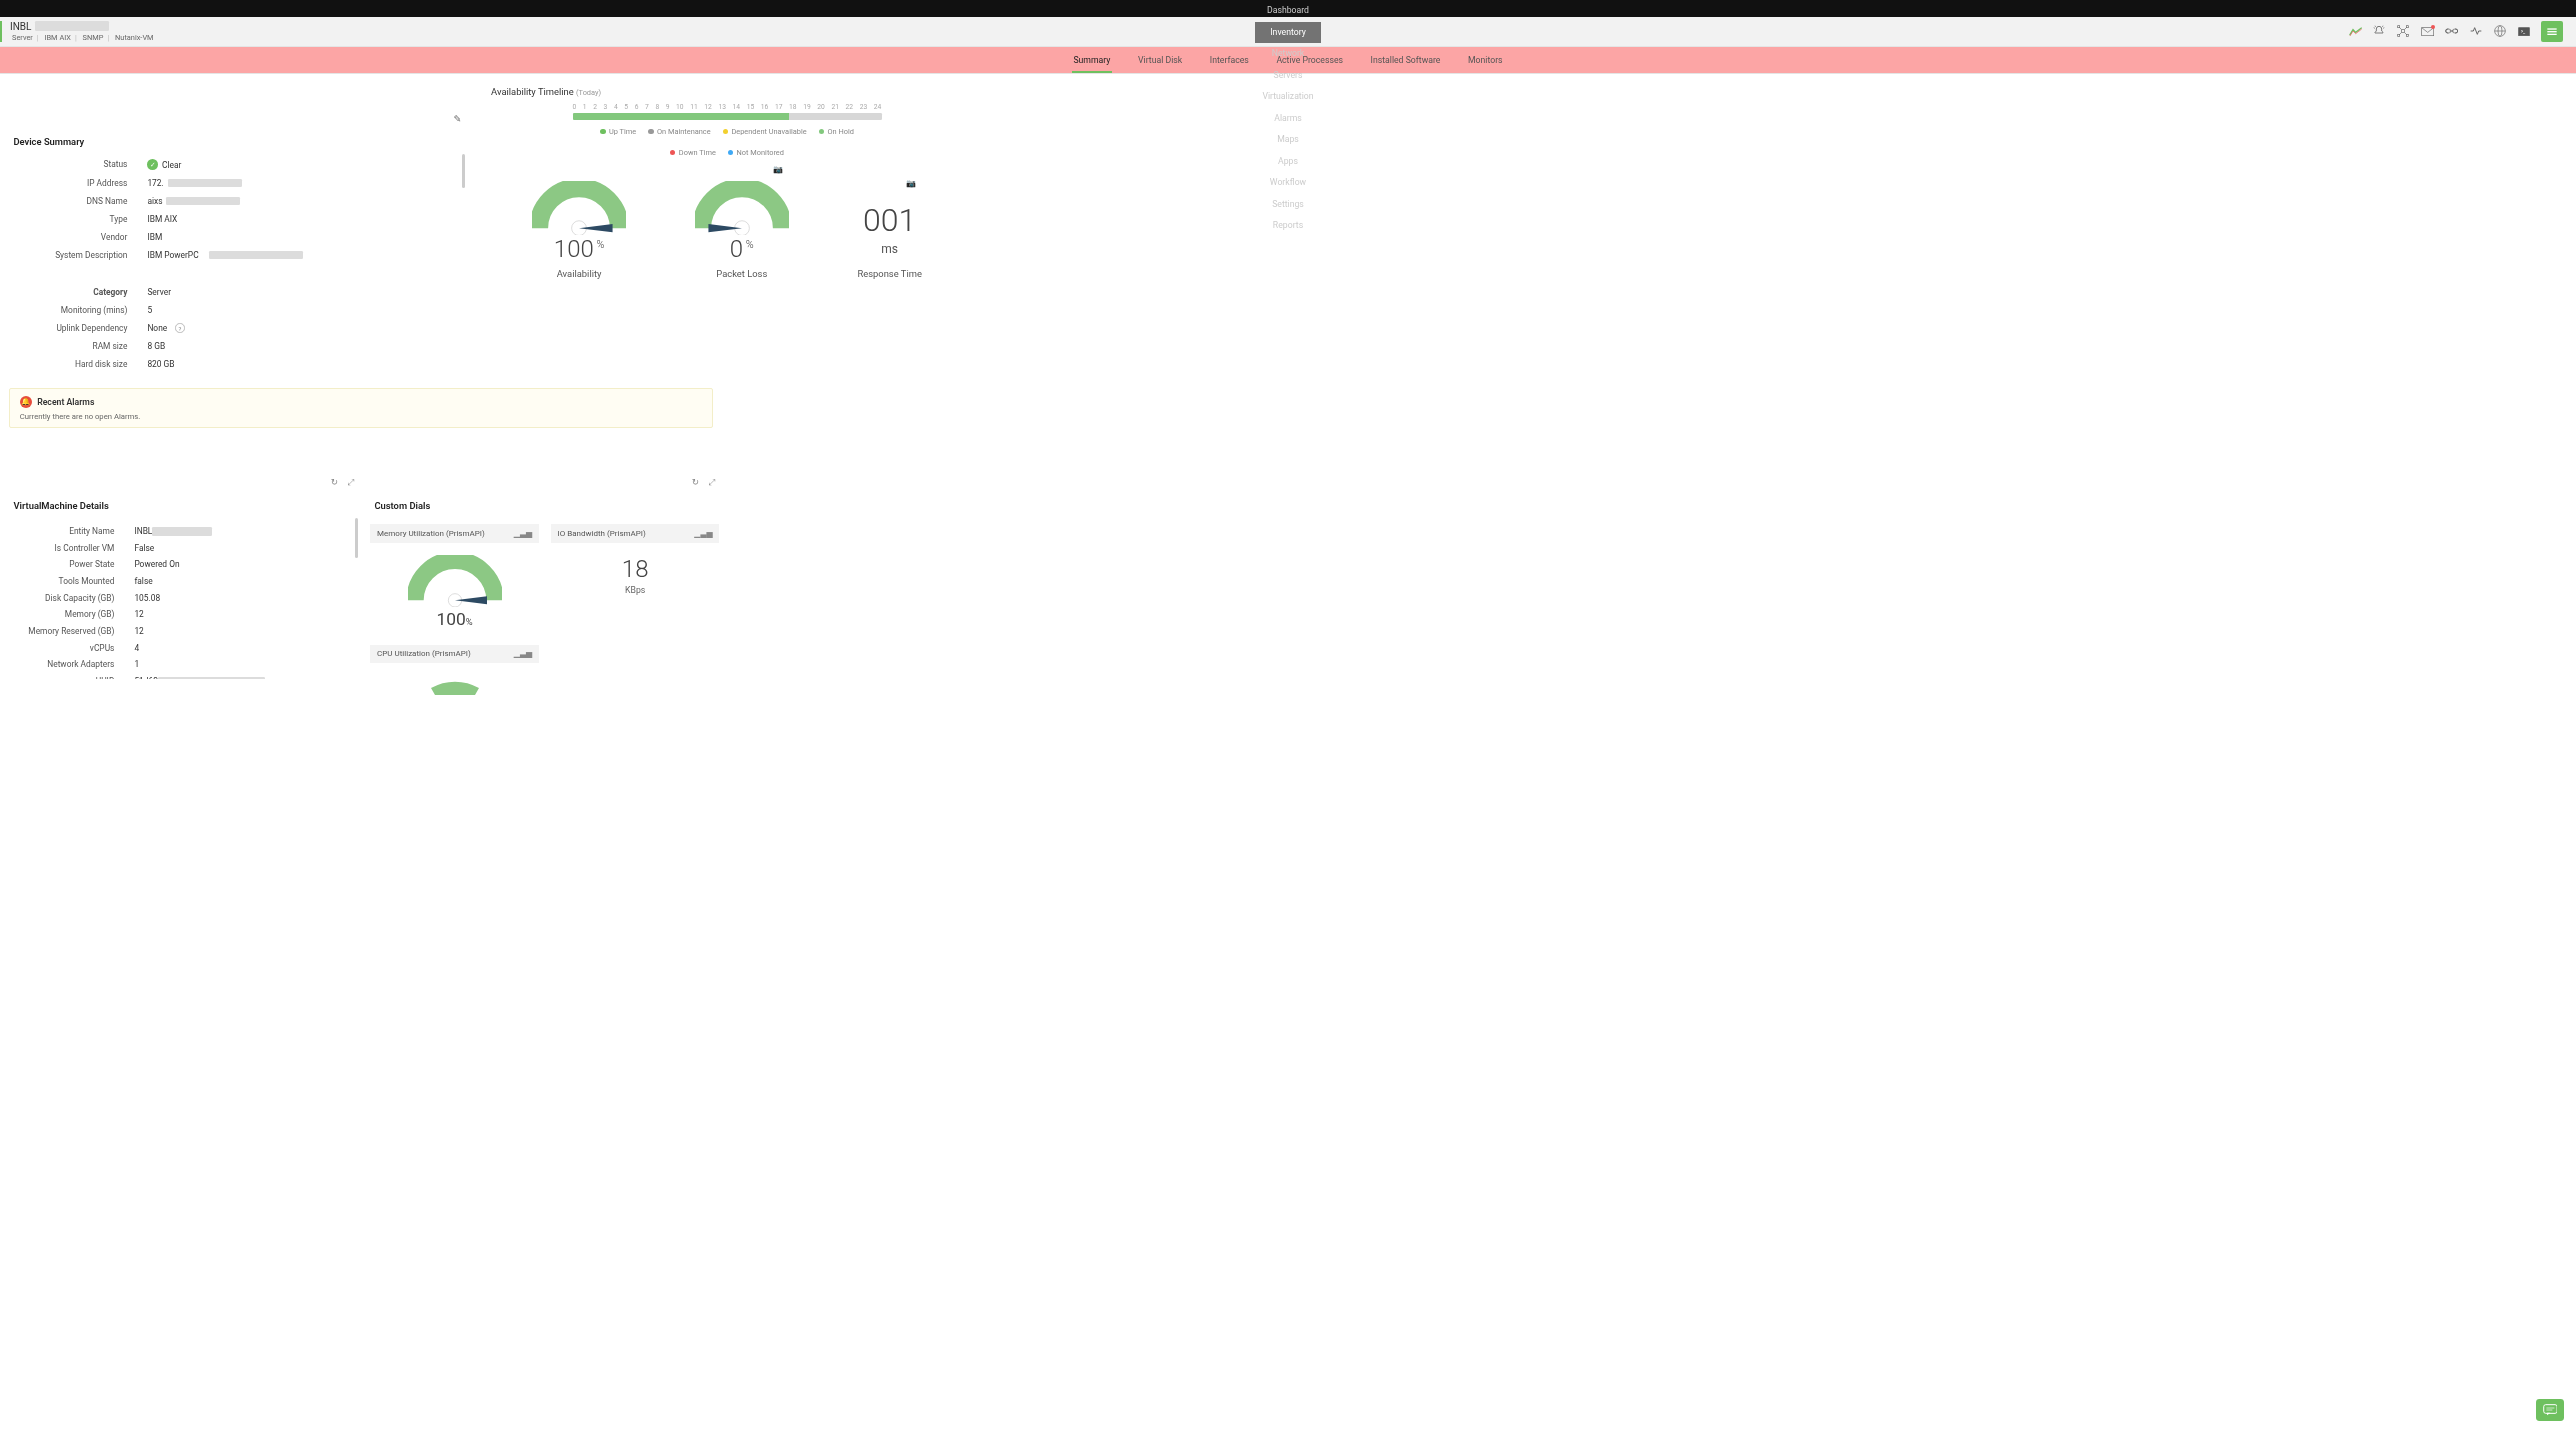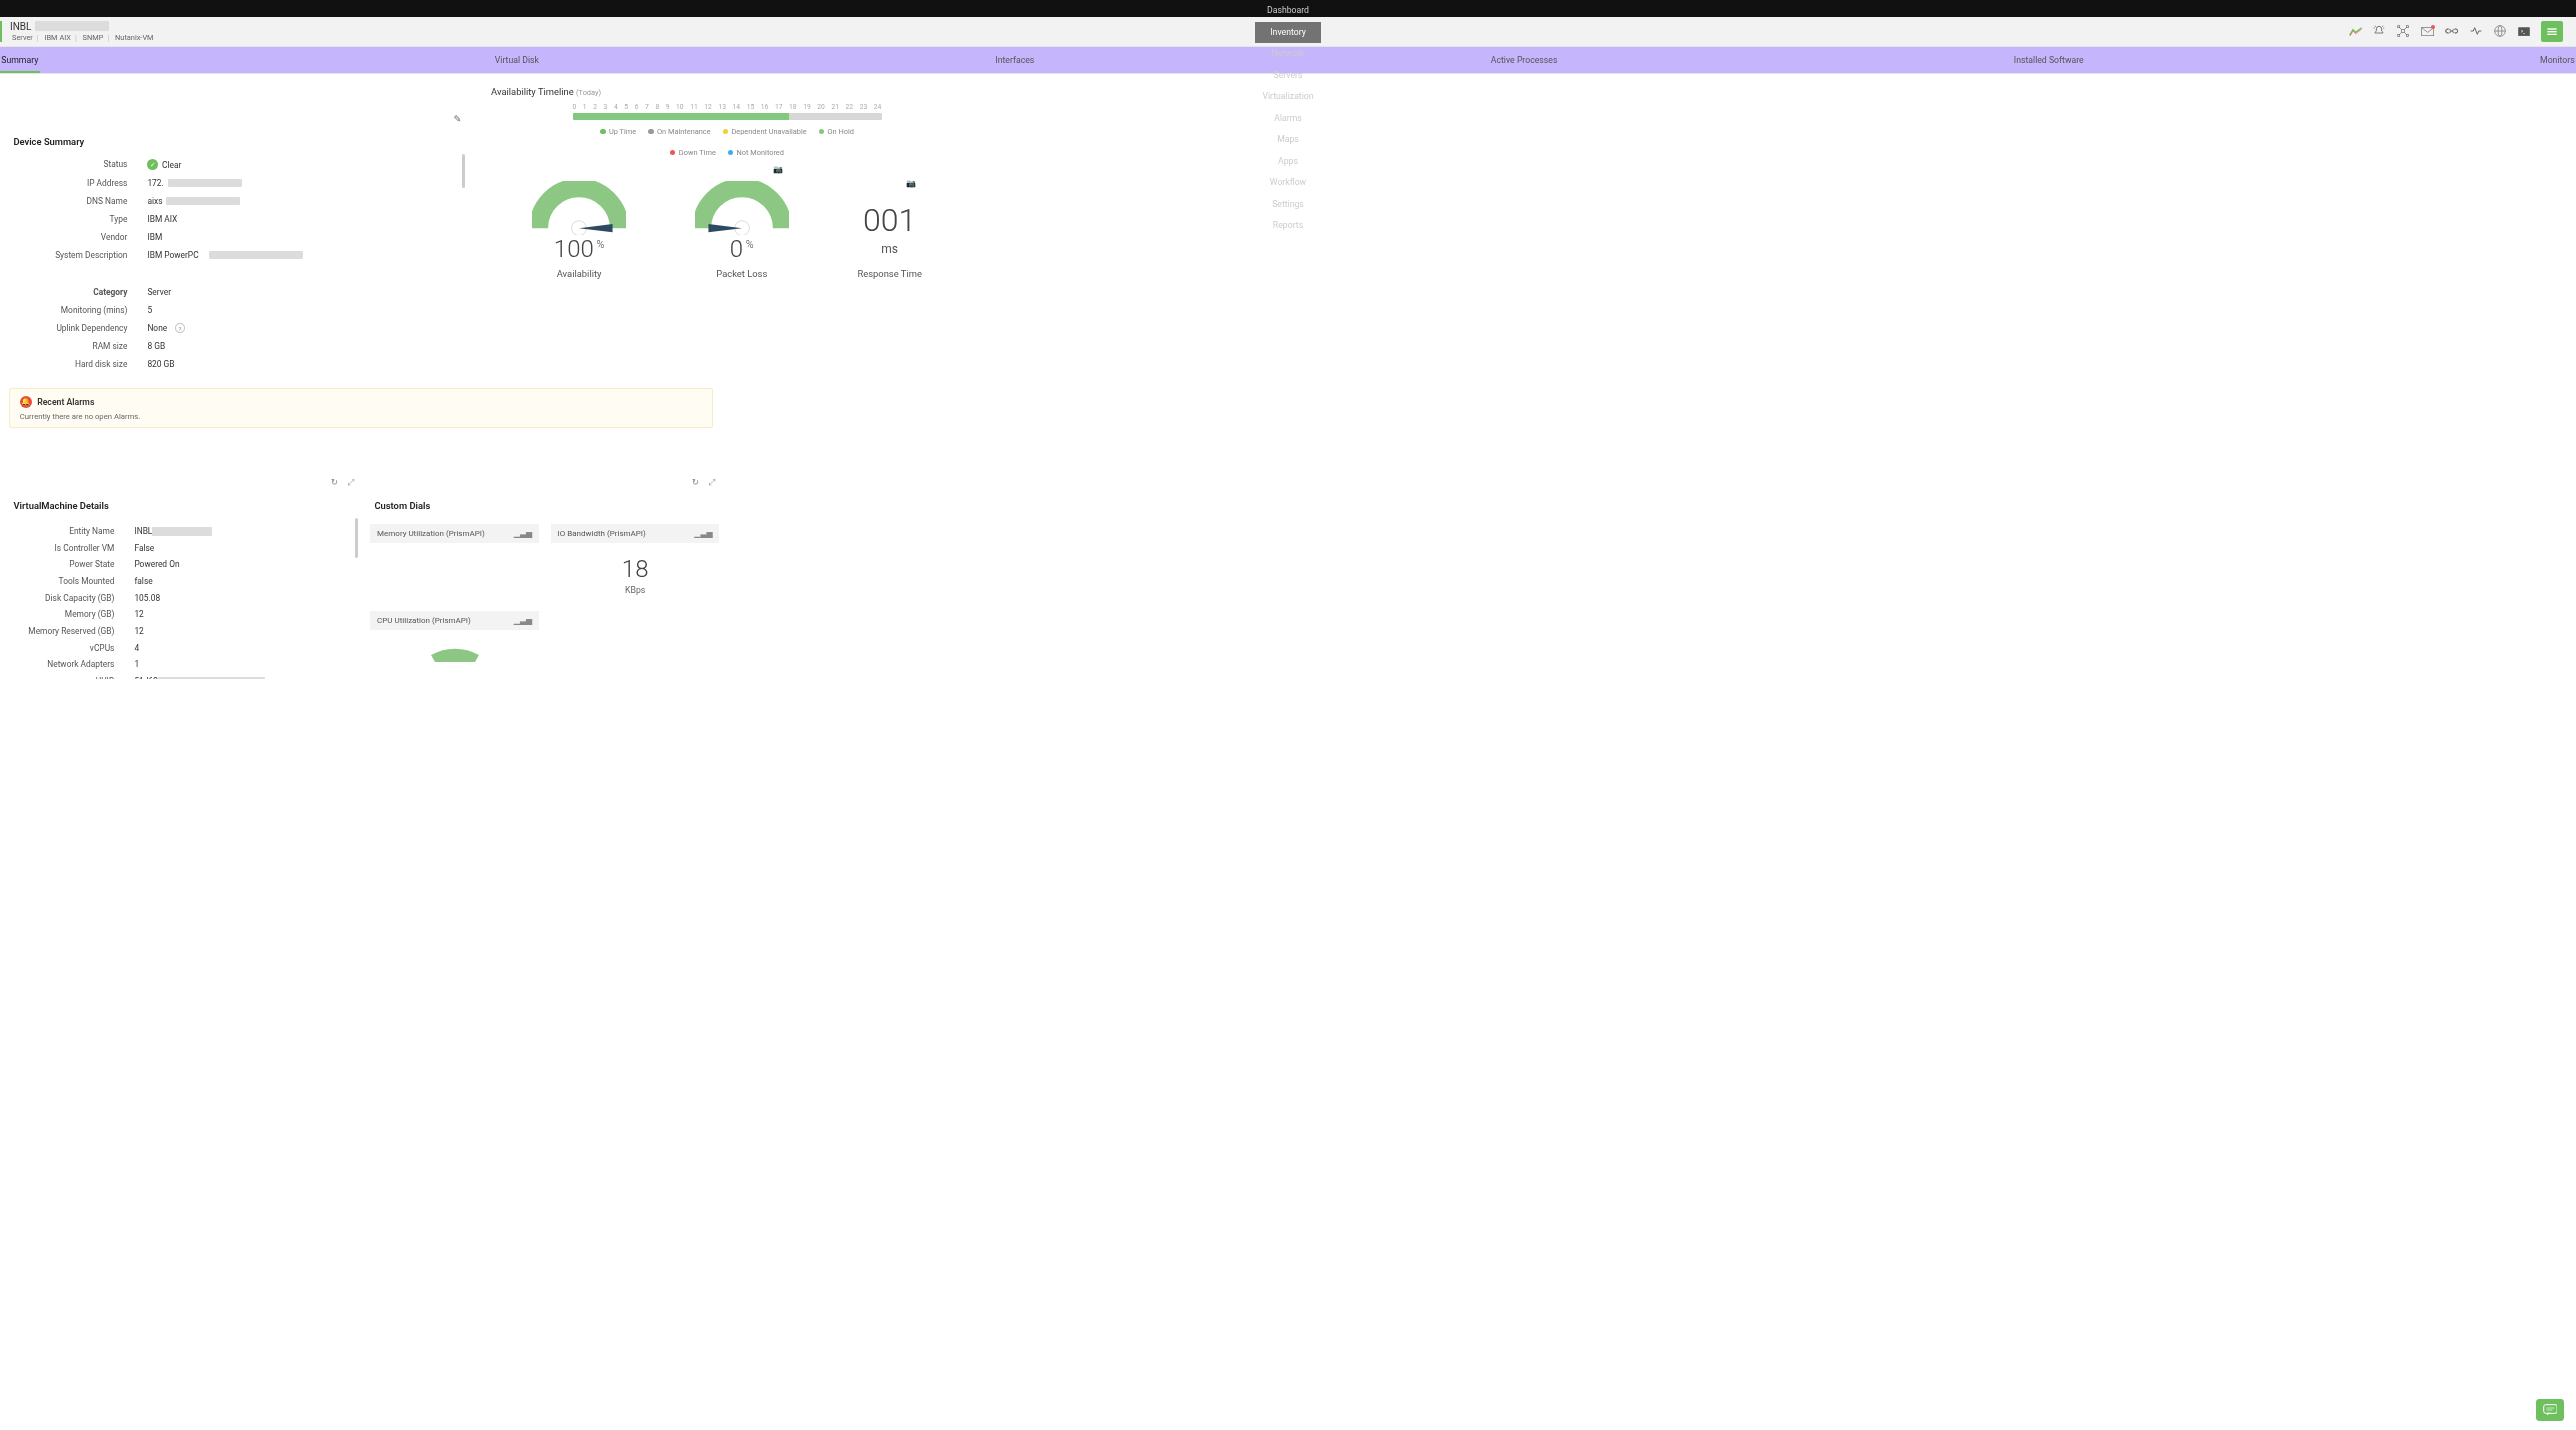--- a/index.html
+++ b/index.html
@@ -21,21 +21,21 @@
 .sub-tags { font-size: 7.4px; color: #666; margin-top: 1.3px; }
 .sub-tags span { padding: 0 2px; }
 .sub-tags .sep { color: #bbb; }
 .sub-spacer { flex: 1; }
 .sub-icons { display: flex; align-items: center; gap: 10.7px; padding-right: 6.7px; }
 .sub-icon { width: 13.4px; height: 13.4px; display: flex; align-items: center; justify-content: center; color: #666; cursor: pointer; position: relative; }
 .sub-icon.mail-dot::after { content: ''; position: absolute; top: 0; right: -1.3px; width: 4px; height: 4px; background: #e55; border-radius: 50%; }
 .sub-icon.ham { background: #6ec05f; width: 21.5px; height: 21.5px; border-radius: 2px; color: #fff; }
 
 
-.tabs { display: flex; justify-content: space-between; gap: 25px; border-bottom: 0.7px solid #e5e5e5; background: #c4b5fd; }
+.tabs { display: flex; justify-content: center; gap: 25px; border-bottom: 0.7px solid #e5e5e5; background: #fca5a5; }
 .tab { padding: 8px 1.3px 6.7px; font-size: 8.7px; color: #555; cursor: pointer; border-bottom: 2px solid transparent; }
 .tab.active { border-bottom-color: #6ec05f; color: #222; }
 
 
 .content { padding: 9.4px; display: grid; grid-template-columns: 456px 1fr; gap: 19px; max-width: 979px; }
 
 
 .panel { background: #fff; }
 .panel-head { display: flex; align-items: center; padding: 6.7px 4px; }
 .panel-title { font-weight: 600; font-size: 9.4px; color: #222; margin-top: 46px; }
@@ -406,20 +406,28 @@
           <span>↻</span>
           <span>⤢</span>
         </div>
       </div>
       <div class="dials">
         <div class="dial-card">
           <div class="dial-head">
               <span>Memory Utilization (PrismAPI)</span>
               <span class="chart-ico">▁▃▅</span>
             </div>
+          <div class="dial-body">
+            <svg width="94" height="52" viewBox="0 0 140 78">
+                <path d="M10 68 A60 60 0 0 1 130 68" stroke="#8cc884" stroke-width="26" fill="none"></path>
+                <circle cx="70" cy="68" r="10" fill="#fff" stroke="#ccc"></circle>
+                <polygon points="70,68 118,62 118,74" fill="#2d4a63"></polygon>
+              </svg>
+            <div style="font-size:17.4px;color:#444;"><span>100</span><span style="font-size:9.4px;">%</span></div>
+          </div>
         </div>
         <div class="dial-card">
           <div class="dial-head">
               <span>IO Bandwidth (PrismAPI)</span>
               <span class="chart-ico">▁▃▅</span>
             </div>
           <div class="dial-body">
             <div class="dial-big">18</div>
             <div class="dial-unit">KBps</div>
           </div>

